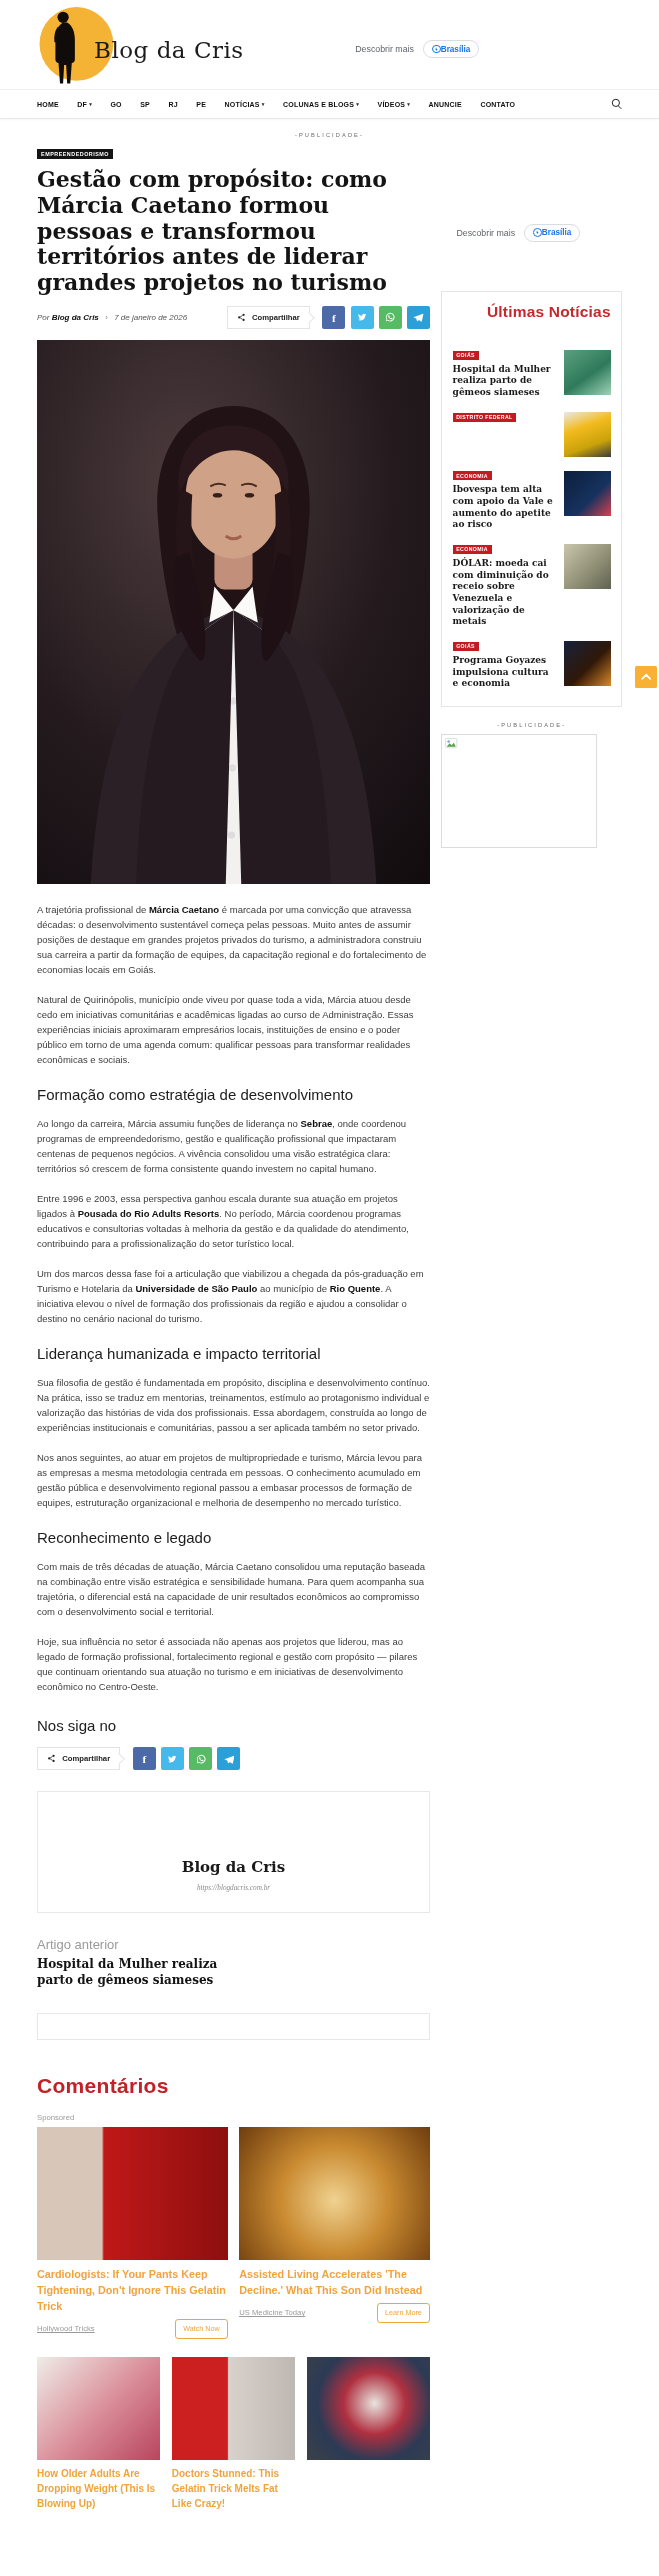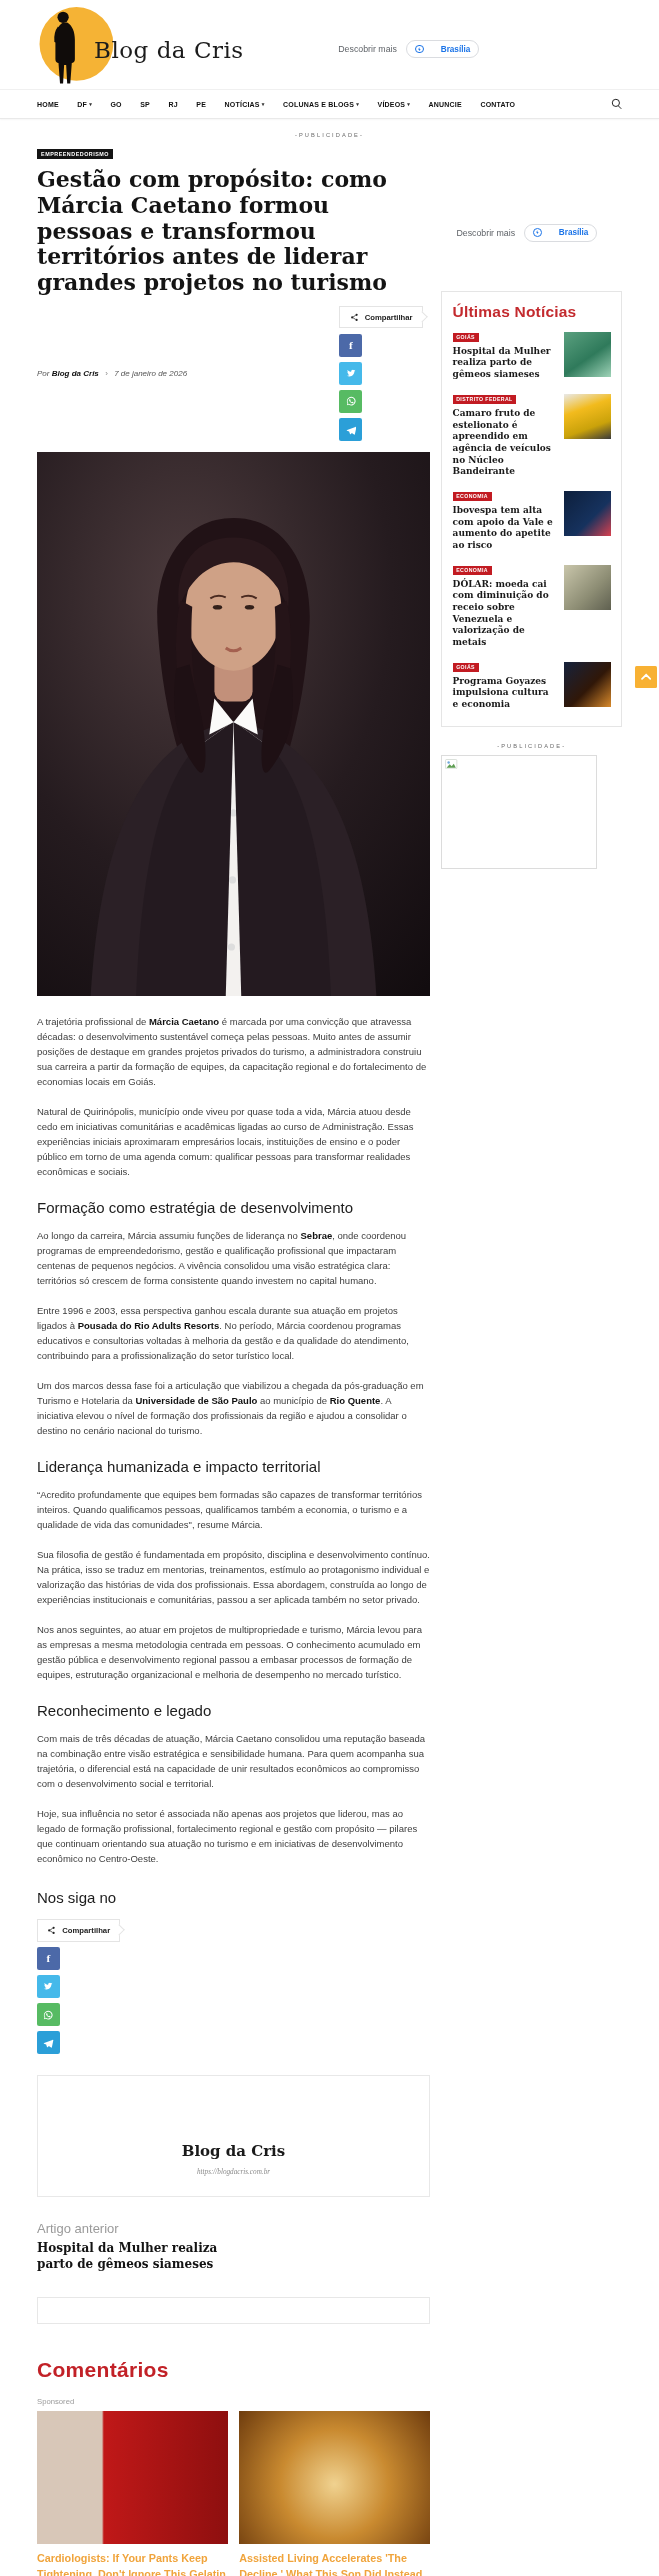--- a/index.html
+++ b/index.html
@@ -9,21 +9,21 @@
   }
   .container { width:585px; margin:0 auto; }
 
   
   .site-header { position:relative; height:89px; }
   .logo-wrap { position:absolute; left:36px; top:4.1px; display:flex; align-items:center; cursor:pointer; }
   .logo-svg { width:88px; height:83px; display:block; }
   .logo-text { font-family:"DejaVu Serif", serif; font-size:23px; color:#1c1c1c; margin-left:-30px; margin-top:9.3px; letter-spacing:0.5px; }
   .discover { position:absolute; right:180px; top:40px; display:flex; align-items:center; gap:9.3px; }
   .discover-label { color:#5f6368; font-size:8.8px;padding-left:12px; }
-  .discover-chip { display:flex; align-items:center; gap:17px; border:0.5px solid #dadce0; border-radius:10.3px; padding:3.6px 7.7px; cursor:pointer; background:#fff; }
+  .discover-chip { display:flex; align-items:center; gap:0; border:0.5px solid #dadce0; border-radius:10.3px; padding:3.6px 7.7px; cursor:pointer; background:#fff; }
   .discover-chip span { color:#1a73e8; font-size:8.2px; font-weight:bold; }
   .bolt-circ { width:8.8px; height:8.8px; border:0.8px solid #1a73e8; border-radius:50%; display:flex; align-items:center; justify-content:center; }
   .bolt-circ svg { width:4.6px; height:4.6px; }
 
   
   .main-nav { border-top:0.5px solid #f0f0f0; border-bottom:0.5px solid #e9e9e9; box-shadow:0 1px 1.5px rgba(0,0,0,.04); height:30px; }
   .main-nav .container { display:flex; align-items:center; height:100%; gap:18.5px; }
   .nav-item { font-size:7px; font-weight:bold; color:#0f0f0f; letter-spacing:0.2px; cursor:pointer; display:flex; align-items:center; gap:2.1px; white-space:nowrap; }
   .nav-item .caret { font-size:5.2px; color:#333; }
   .nav-search { margin-left:auto; cursor:pointer; display:flex; }
@@ -35,21 +35,21 @@
   .main-col { width:393px; }
   .side-col { width:181px; }
 
   
   .cat-tag { display:inline-block; background:#141414; color:#fff; font-size:5.4px; font-weight:bold; letter-spacing:0.5px; padding:2.1px 4.1px; }
   h1.article-title { font-family:"DejaVu Serif", serif; font-size:22px; line-height:1.17; color:#141414; margin:8.2px 0 10.3px; font-weight:bold; }
   .byline-row { display:flex; align-items:center; margin:3.1px 0 11.3px; }
   .byline { font-style:italic; font-size:8px; color:#555; }
   .byline b { color:#111; }
   .byline .sep { margin:0 4.1px; color:#888; font-style:normal; }
-  .share-row { display:flex; align-items:flex-start; gap:5.2px;flex-direction:column; }
+  .share-row { display:flex; align-items:center; gap:5.2px; }
   .byline-row .share-row { margin-left:auto; }
   .share-btn { display:flex; align-items:center; gap:6.2px; background:#fff; border:0.5px solid #e4e4e4; padding:5.7px 9.3px; font-weight:bold; font-size:7.7px; color:#222; cursor:pointer; position:relative; margin-right:7.2px; }
   .share-btn:after { content:""; position:absolute; right:-4.1px; top:50%; width:7.2px; height:7.2px; background:#fff; border-right:0.5px solid #e4e4e4; border-top:0.5px solid #e4e4e4; transform:translateY(-50%) rotate(45deg); }
   .sq { width:23px; height:23px; border-radius:2.1px; display:flex; align-items:center; justify-content:center; color:#fff; cursor:pointer; border:none; }
   .sq svg { width:10.3px; height:10.3px; fill:#fff; }
   .sq .fg { font-family:"Liberation Serif", serif; font-weight:bold; font-size:11.3px; color:#fff; }
 
   .hero { width:393px; height:544px; margin:2.1px 0 17.5px; }
   .hero svg { width:100%; height:100%; display:block; }
 
@@ -91,21 +91,21 @@
   .thumb-procession { background:linear-gradient(135deg,#16223c 0%,#301708 55%,#d98a2b 100%); }
   .thumb-woman-red-jello { background:linear-gradient(90deg,#d8c7b8 0%,#d8c7b8 34%,#c01818 35%,#8e0f0f 100%); }
   .thumb-hotel-corridor { background:radial-gradient(circle at 50% 55%,#f0d290 0%,#c98a30 45%,#6e3c0e 100%); }
   .thumb-cutting-jello { background:linear-gradient(135deg,#efece8 0%,#d98a96 55%,#b8455e 100%); }
   .thumb-red-jello-women { background:linear-gradient(90deg,#cc2020 0%,#cc2020 45%,#d9d2cc 46%,#bfb8b2 100%); }
   .thumb-eagle-wreath { background:radial-gradient(circle at 55% 45%,#e8e4df 0%,#b03040 35%,#2c3a55 65%,#3a4148 100%); }
 
   
   .side-discover { margin:75px 0 0 3.1px; display:flex; align-items:center; gap:9.3px; }
   .latest-card { border:0.5px solid #e5e5e5; margin-top:49px; padding:11.3px 10.3px 13.4px; }
-  .latest-heading { color:#c32a2e; font-size:15.5px; font-weight:800; margin-bottom:11px; letter-spacing:0.2px; }
+  .latest-heading { color:#c32a2e; font-size:15.5px; font-weight:800; margin-bottom:29px; letter-spacing:0.2px;text-align:right; }
   .latest-item { display:flex; gap:7.2px; margin-bottom:13.4px; cursor:pointer; }
   .latest-item:last-child { margin-bottom:2.1px; }
   .latest-text { flex:1; }
   .latest-tag { display:inline-block; background:#c21b22; color:#fff; font-size:5.2px; font-weight:bold; letter-spacing:0.4px; padding:1.5px 3.6px; margin-bottom:4.1px; }
   .latest-title { font-family:"DejaVu Serif", serif; font-weight:bold; font-size:9px; line-height:1.3; color:#1a1a1a; }
   .latest-thumb { width:47px; height:45px; flex:0 0 47px; }
   .side-pub { text-align:center; font-size:5.7px; color:#6b6b6b; letter-spacing:2.1px; margin:15.5px 0 6.2px; }
   .side-ad-box { width:156px; height:114px; border:0.5px solid #dcdcdc; padding:3.1px; }
 
   .back-top { position:absolute; top:666px; right:2.1px; width:21.6px; height:21.6px; background:#f8b133; border:none; border-radius:1.5px; cursor:pointer; display:flex; align-items:center; justify-content:center; }
@@ -242,21 +242,20 @@
     </div>
 
     <div class="article-body" id="article-body">
         <p><span>A trajetória profissional de </span><strong>Márcia Caetano</strong><span> é marcada por uma convicção que atravessa décadas: o desenvolvimento sustentável começa pelas pessoas. Muito antes de assumir posições de destaque em grandes projetos privados do turismo, a administradora construiu sua carreira a partir da formação de equipes, da capacitação regional e do fortalecimento de economias locais em Goiás.</span></p>
         <p><span>Natural de Quirinópolis, município onde viveu por quase toda a vida, Márcia atuou desde cedo em iniciativas comunitárias e acadêmicas ligadas ao curso de Administração. Essas experiências iniciais aproximaram empresários locais, instituições de ensino e o poder público em torno de uma agenda comum: qualificar pessoas para transformar realidades econômicas e sociais.</span></p>
         <h2>Formação como estratégia de desenvolvimento</h2>
         <p><span>Ao longo da carreira, Márcia assumiu funções de liderança no </span><strong>Sebrae</strong><span>, onde coordenou programas de empreendedorismo, gestão e qualificação profissional que impactaram centenas de pequenos negócios. A vivência consolidou uma visão estratégica clara: territórios só crescem de forma consistente quando investem no capital humano.</span></p>
         <p><span>Entre 1996 e 2003, essa perspectiva ganhou escala durante sua atuação em projetos ligados à </span><strong>Pousada do Rio Adults Resorts</strong><span>. No período, Márcia coordenou programas educativos e consultorias voltadas à melhoria da gestão e da qualidade do atendimento, contribuindo para a profissionalização do setor turístico local.</span></p>
         <p><span>Um dos marcos dessa fase foi a articulação que viabilizou a chegada da pós-graduação em Turismo e Hotelaria da </span><strong>Universidade de São Paulo</strong><span> ao município de </span><strong>Rio Quente</strong><span>. A iniciativa elevou o nível de formação dos profissionais da região e ajudou a consolidar o destino no cenário nacional do turismo.</span></p>
         <h2>Liderança humanizada e impacto territorial</h2>
-        <p><span>“Acredito profundamente que equipes bem formadas são capazes de transformar territórios inteiros. Quando qualificamos pessoas, qualificamos também a economia, o turismo e a qualidade de vida das comunidades", resume Márcia.</span></p>
         <p><span>Sua filosofia de gestão é fundamentada em propósito, disciplina e desenvolvimento contínuo. Na prática, isso se traduz em mentorias, treinamentos, estímulo ao protagonismo individual e valorização das histórias de vida dos profissionais. Essa abordagem, construída ao longo de experiências institucionais e comunitárias, passou a ser aplicada também no setor privado.</span></p>
         <p><span>Nos anos seguintes, ao atuar em projetos de multipropriedade e turismo, Márcia levou para as empresas a mesma metodologia centrada em pessoas. O conhecimento acumulado em gestão pública e desenvolvimento regional passou a embasar processos de formação de equipes, estruturação organizacional e melhoria de desempenho no mercado turístico.</span></p>
         <h2>Reconhecimento e legado</h2>
         <p><span>Com mais de três décadas de atuação, Márcia Caetano consolidou uma reputação baseada na combinação entre visão estratégica e sensibilidade humana. Para quem acompanha sua trajetória, o diferencial está na capacidade de unir resultados econômicos ao compromisso com o desenvolvimento social e territorial.</span></p>
         <p><span>Hoje, sua influência no setor é associada não apenas aos projetos que liderou, mas ao legado de formação profissional, fortalecimento regional e gestão com propósito — pilares que continuam orientando sua atuação no turismo e em iniciativas de desenvolvimento econômico no Centro-Oeste.</span></p>
       </div>
 
     <h2 class="follow-heading">Nos siga no</h2>
     <div class="share-row">
         <button class="share-btn">
@@ -369,21 +368,20 @@
     <div class="latest-text">
       <span class="latest-tag">GOIÁS</span>
       <div class="latest-title">Hospital da Mulher realiza parto de gêmeos siameses</div>
     </div>
     <div class="latest-thumb thumb-surgery"></div>
   </div>
 
   <div class="latest-item">
     <div class="latest-text">
       <span class="latest-tag">DISTRITO FEDERAL</span>
-      <div class="latest-title">Camaro fruto de estelionato é apreendido em agência de veículos no Núcleo Bandeirante</div>
     </div>
     <div class="latest-thumb thumb-camaro"></div>
   </div>
 
   <div class="latest-item">
     <div class="latest-text">
       <span class="latest-tag">ECONOMIA</span>
       <div class="latest-title">Ibovespa tem alta com apoio da Vale e aumento do apetite ao risco</div>
     </div>
     <div class="latest-thumb thumb-stocks"></div>

